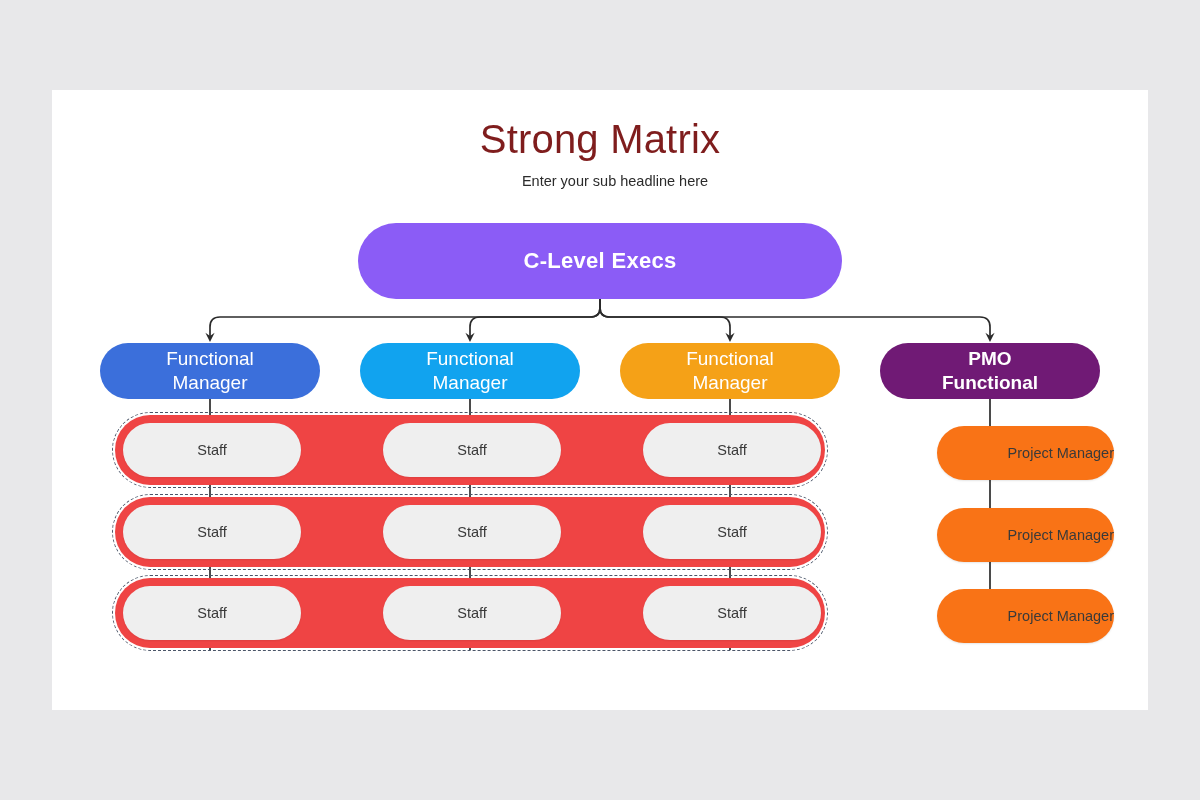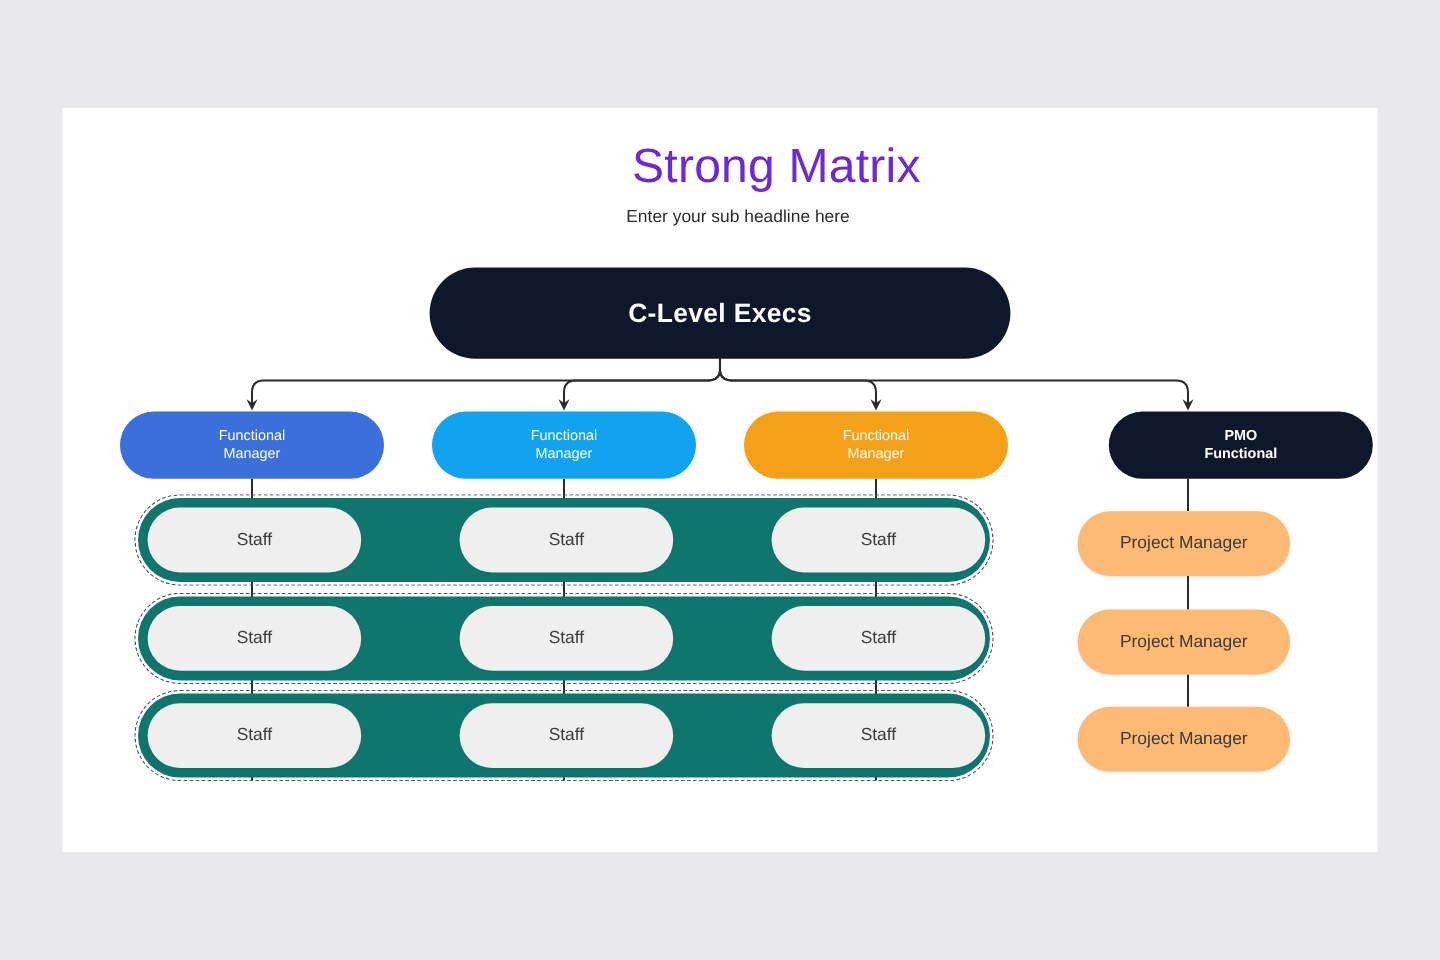--- a/index.html
+++ b/index.html
@@ -1,45 +1,45 @@
 <!DOCTYPE html>
 <html><head>
 <meta charset="utf-8">
 <style>
   html,body{margin:0;padding:0;}
   body{width:1200px;height:800px;background:#e8e8ea;font-family:"Liberation Sans",sans-serif;overflow:hidden;}
   #stage{position:relative;width:1200px;height:800px;}
   #card{position:absolute;left:52px;top:90px;width:1096px;height:620px;background:#ffffff;}
 
-  #title{position:absolute;left:0;top:27px;width:1096px;text-align:center;font-size:40px;font-weight:400;color:#6d28d9;letter-spacing:.2px;padding-left:47px;}
+  #title{position:absolute;left:0;top:27px;width:1096px;text-align:center;font-size:40px;font-weight:400;color:#7f1d1d;letter-spacing:.2px;}
   #subtitle{position:absolute;left:0;top:83px;width:1096px;text-align:center;font-size:14.5px;font-weight:400;color:#2b2b2b;margin-left:15px;}
 
   .node{position:absolute;display:flex;align-items:center;justify-content:center;text-align:center;box-sizing:border-box;}
 
-  #exec{left:306px;top:133px;width:484px;height:76px;background:#0f172a;border-radius:38px;color:#fff;font-size:22px;font-weight:bold;letter-spacing:.3px;}
+  #exec{left:306px;top:133px;width:484px;height:76px;background:#8b5cf6;border-radius:38px;color:#fff;font-size:22px;font-weight:bold;letter-spacing:.3px;}
 
-  .mgr{height:56px;border-radius:28px;color:#fff;font-size:12px;line-height:1.26;top:253px;}
+  .mgr{height:56px;border-radius:28px;color:#fff;font-size:19px;line-height:1.26;top:253px;}
   .mgr.bold{font-weight:bold;}
   #mgr0{left:48px;width:220px;background:#3b6fdb;}
   #mgr1{left:308px;width:220px;background:#11a3ef;}
   #mgr2{left:568px;width:220px;background:#f5a117;}
-  #mgr3{left:872px;width:220px;background:#0f172a;}
+  #mgr3{left:828px;width:220px;background:#701a75;}
 
-  .band{position:absolute;left:63px;width:710px;height:70px;background:#0f766e;border-radius:35px;
+  .band{position:absolute;left:63px;width:710px;height:70px;background:#ef4444;border-radius:35px;
         outline:1.6px dashed #4a5568;outline-offset:2px;}
   #band0{top:325px;} #band1{top:407px;} #band2{top:488px;}
 
   .staff{position:absolute;width:178px;height:54px;background:#efefef;border-radius:27px;
          display:flex;align-items:center;justify-content:center;color:#3a3a3a;font-size:14.5px;
          box-shadow:0 1px 2px rgba(0,0,0,.07);}
   .sc0{left:8px;} .sc1{left:268px;} .sc2{left:528px;}
   .st{top:8px;}
 
-  .pm{position:absolute;left:846px;width:177px;height:54px;background:#fdba74;border-radius:27px;
-      display:flex;align-items:center;justify-content:center;color:#3a3a3a;font-size:14.5px;
+  .pm{position:absolute;left:885px;width:177px;height:54px;background:#f97316;border-radius:27px;
+      display:flex;align-items:center;justify-content:flex-end;color:#3a3a3a;font-size:14.5px;
       box-shadow:0 1px 2px rgba(0,0,0,.10);}
   #pm0{top:336px;} #pm1{top:418px;} #pm2{top:499px;}
 
   #wires{position:absolute;left:0;top:0;width:1096px;height:620px;pointer-events:none;}
 </style>
 </head>
 <body>
 
 <div id="stage">
   <div id="card">

